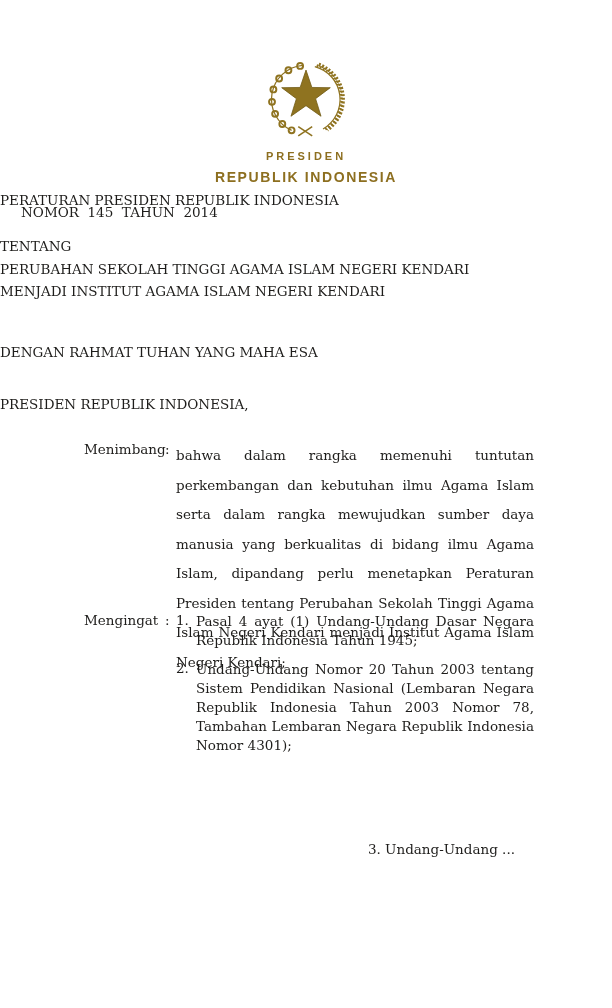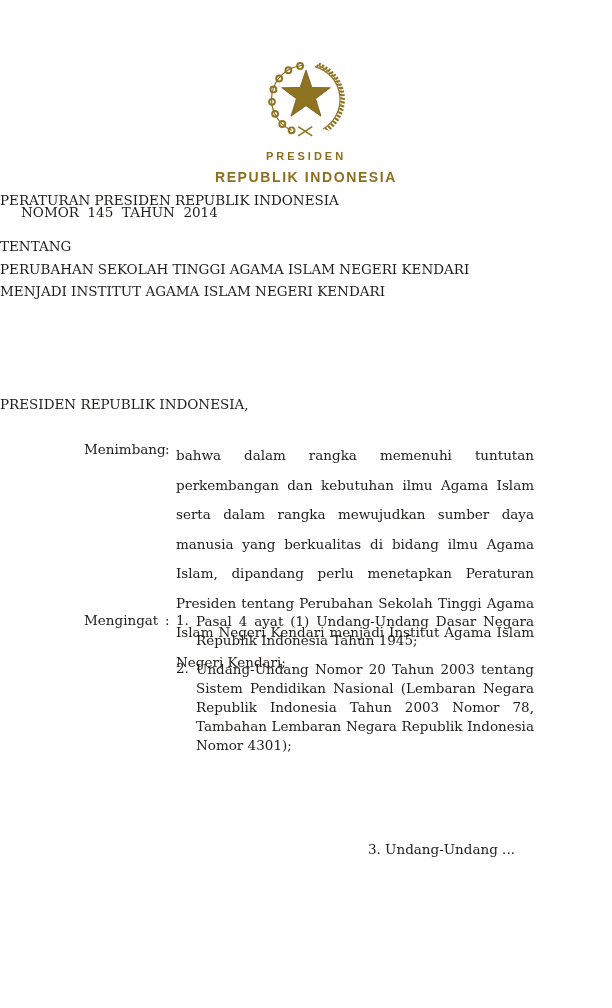--- a/index.html
+++ b/index.html
@@ -90,20 +90,21 @@
     <div class="gold-text gold-line1">PRESIDEN</div>
     <div class="gold-text gold-line2">REPUBLIK INDONESIA</div>
   </div>
 
   <div class="abs center t-heading">PERATURAN PRESIDEN REPUBLIK INDONESIA</div>
   <div class="abs center t-nomor pre">NOMOR  145  TAHUN  2014</div>
   <div class="abs center t-tentang">TENTANG</div>
   <div class="abs center t-subj1">PERUBAHAN SEKOLAH TINGGI AGAMA ISLAM NEGERI KENDARI</div>
   <div class="abs center t-subj2">MENJADI INSTITUT AGAMA ISLAM NEGERI KENDARI</div>
 
+  <div class="abs center t-invocation">DENGAN RAHMAT TUHAN YANG MAHA ESA</div>
   <div class="abs center t-authority">PRESIDEN REPUBLIK INDONESIA,</div>
 
   <div class="abs menimbang-block">
     <span class="clause-label">Menimbang</span>
     <span class="clause-colon">:</span>
     <div class="clause-text">bahwa dalam rangka memenuhi tuntutan perkembangan dan kebutuhan ilmu Agama Islam serta dalam rangka mewujudkan sumber daya manusia yang berkualitas di bidang ilmu Agama Islam, dipandang perlu menetapkan Peraturan Presiden tentang Perubahan Sekolah Tinggi Agama Islam Negeri Kendari menjadi Institut Agama Islam Negeri Kendari;</div>
   </div>
 
   <div class="abs mengingat-block">
     <span class="clause-label">Mengingat</span>

